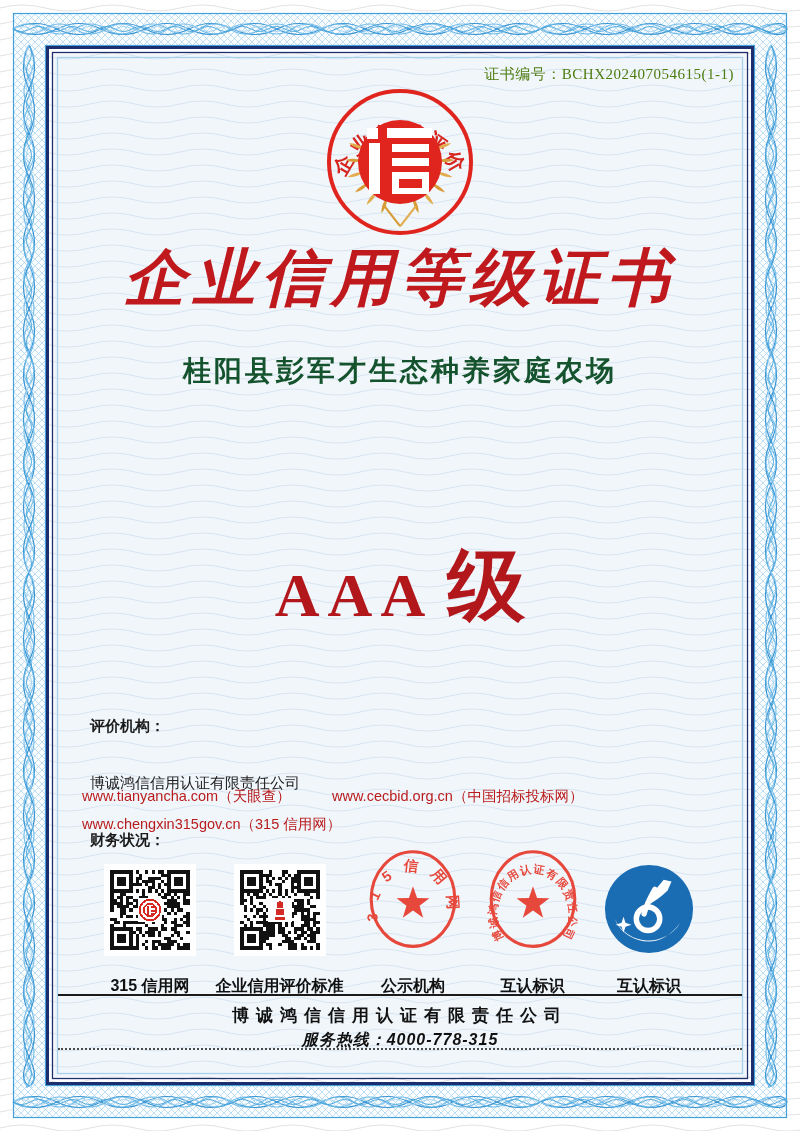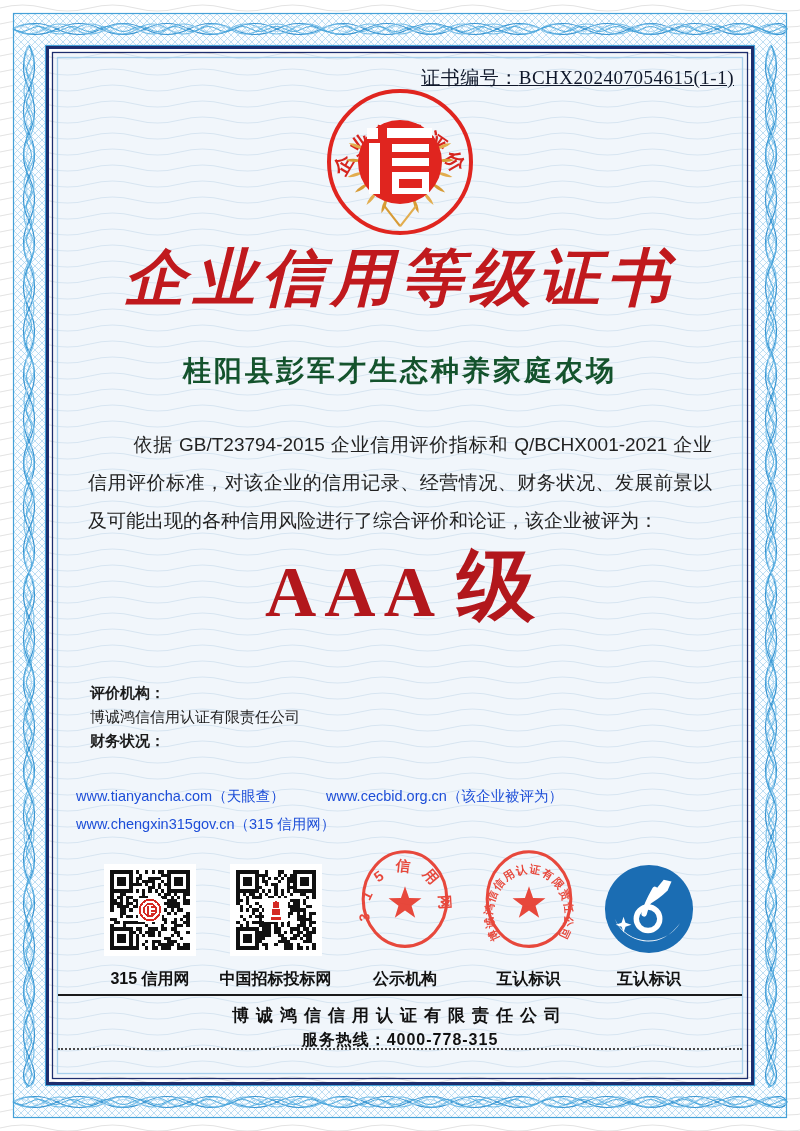--- a/index.html
+++ b/index.html
@@ -1,39 +1,39 @@
 <!DOCTYPE html>
 <html><head>
 <meta charset="utf-8">
 <style>
   html,body{margin:0;padding:0;}
   body{font-family:"Liberation Sans",sans-serif;background:#fff;}
   .page{position:relative;width:800px;height:1131px;background:#fff;overflow:hidden;}
   .bg-svg{position:absolute;left:0;top:0;}
   .abs{position:absolute;}
-  .cert-no{top:65px;right:66px;font-family:"Liberation Serif",serif;font-size:19px;color:#0f172a;letter-spacing:.5px;text-decoration:underline;}
+  .cert-no{top:65px;right:66px;font-family:"Liberation Serif",serif;font-size:15px;color:#4d7c0f;letter-spacing:.5px;}
   .seal-wrap{top:87px;left:325px;width:150px;height:150px;}
   .title{top:244px;left:0;width:100%;text-align:center;font-size:62px;font-weight:900;color:#c0191d;letter-spacing:7px;line-height:1.1;font-style:italic;}
   .company{top:352px;left:0;width:100%;text-align:center;font-size:28px;font-weight:700;color:#14532d;letter-spacing:3px;}
   .body-par{top:426px;left:88px;width:624px;font-size:19px;line-height:38px;color:#222;text-align:justify;text-indent:2.4em;}
   .rating{top:538px;left:0;width:100%;text-align:center;color:#b2171c;white-space:nowrap;}
-  .rating .aaa{font-family:"Liberation Serif",serif;font-size:71px;font-weight:900;letter-spacing:8px;}
+  .rating .aaa{font-family:"Liberation Serif",serif;font-size:62px;font-weight:900;letter-spacing:8px;}
   .rating .ji{font-size:78px;font-weight:900;margin-left:14px;position:relative;top:-4px;letter-spacing:0;}
   .info{top:681px;left:90px;font-size:15px;color:#1c1c1c;}
-  .info .line{height:24px;line-height:24px;}
+  .info .line{height:24px;line-height:24px;margin-top:33px;}
   .info .lbl{font-weight:700;}
-  .url-grid{top:786px;left:76px;display:grid;grid-template-columns:250px auto;grid-row-gap:8px;font-size:14.5px;color:#1d4ed8;line-height:20px;white-space:nowrap;}
+  .url-grid{top:786px;left:82px;display:grid;grid-template-columns:250px auto;grid-row-gap:8px;font-size:14.5px;color:#b91c1c;line-height:20px;white-space:nowrap;}
   .badges{top:852px;left:104px;width:592px;display:flex;justify-content:space-between;}
   .badge{display:flex;flex-direction:column;align-items:center;}
   .badge .gfx{height:104px;display:flex;align-items:flex-end;justify-content:center;}
-  .badge .blabel{margin-top:13px;font-size:16px;font-weight:700;color:#111;white-space:nowrap;}
+  .badge .blabel{margin-top:20px;font-size:16px;font-weight:700;color:#111;white-space:nowrap;}
   svg.qr{background:#fff;display:block;}
   .rule-solid{top:994px;left:58px;right:58px;border-top:2px solid #1b1b1b;height:0;}
   .footer-company{top:1004px;left:0;width:100%;text-align:center;font-size:17px;font-weight:600;color:#111;letter-spacing:7px;}
-  .footer-hotline{top:1030px;left:0;width:100%;text-align:center;font-size:16px;font-weight:600;color:#111;letter-spacing:1px;}
+  .footer-hotline{top:1030px;left:0;width:100%;text-align:center;font-size:16px;font-weight:600;color:#111;letter-spacing:1px;font-style:italic;}
   .rule-dotted{top:1048px;left:58px;right:58px;border-top:2px dotted #4a4a4a;height:0;}
   .seal-ring-text{font-size:20px;font-weight:700;letter-spacing:4px;}
   .stamp-text1{font-size:16px;font-weight:700;letter-spacing:13px;}
   .stamp-text2{font-size:12px;font-weight:700;letter-spacing:1.6px;}
 </style>
 </head>
 <body>
 
 <div class="page">
 
@@ -140,34 +140,33 @@
         <rect x="-8" y="-4" width="37" height="8"></rect>
         <rect x="-8" y="10" width="37" height="22"></rect>
         <rect x="-1" y="17" width="23" height="9" fill="#e0251f"></rect>
       </g>
     </svg>
   </div>
 
   <div class="abs title">企业信用等级证书</div>
   <div class="abs company">桂阳县彭军才生态种养家庭农场</div>
 
-  <div class="abs body-par">依据 GB/T23794-2015 企业信用评价指标和 Q/BCHX001-2021 企业信用评价标准，对该企业的信用记录、经营情况、财务状况、发展前景以及可能出现的各种信用风险进行了综合评价和论证，该企业被评为：</div>
 
   <div class="abs rating">
     <span class="aaa">AAA</span><span class="ji">级</span>
   </div>
 
   <div class="abs info">
     <div class="line lbl">评价机构：</div>
     <div class="line">博诚鸿信信用认证有限责任公司</div>
     <div class="line lbl">财务状况：</div>
   </div>
   <div class="abs url-grid">
     <div>www.tianyancha.com（天眼查）</div>
-    <div>www.cecbid.org.cn（该企业被评为）</div>
+    <div>www.cecbid.org.cn（中国招标投标网）</div>
     <div>www.chengxin315gov.cn（315 信用网）</div>
   </div>
 
   <div class="abs badges">
 
     <div class="badge">
       <div class="gfx">
         <svg class="qr" width="92" height="92" viewBox="-2 -2 29 29" shape-rendering="crispEdges">
             <rect x="8" y="0" width="1" height="1" fill="#111"></rect>
             <rect x="11" y="0" width="1" height="1" fill="#111"></rect>
@@ -620,21 +619,21 @@
             <rect x="1" y="19" width="5" height="5" fill="#fff"></rect>
             <rect x="2" y="20" width="3" height="3" fill="#111"></rect>
           <g>
             <rect x="8.8" y="8.8" width="7.4" height="7.4" fill="#fff"></rect>
             <circle cx="12.5" cy="10.9" r="1.1" fill="#d42a24"></circle>
             <rect x="11.2" y="12.1" width="2.6" height="2.1" fill="#d42a24"></rect>
             <rect x="10.8" y="14.6" width="3.4" height="0.9" fill="#d42a24"></rect>
           </g>
         </svg>
       </div>
-      <div class="blabel">中国招标投标网</div>
+      <div class="blabel">企业信用评价标准</div>
     </div>
 
     <div class="badge">
       <div class="gfx">
         <svg width="100" height="112" viewBox="0 0 110 122" opacity="0.92">
           <ellipse cx="55" cy="60" rx="46" ry="52" fill="none" stroke="#e73a2c" stroke-width="3.4"></ellipse>
           <path id="arc1" d="M 21 95 A 39 44 0 1 1 89 95" fill="none"></path>
           <text class="stamp-text1" fill="#e73a2c" text-anchor="middle">
             <textPath href="#arc1" startOffset="50%">315信用网</textPath>
           </text>

